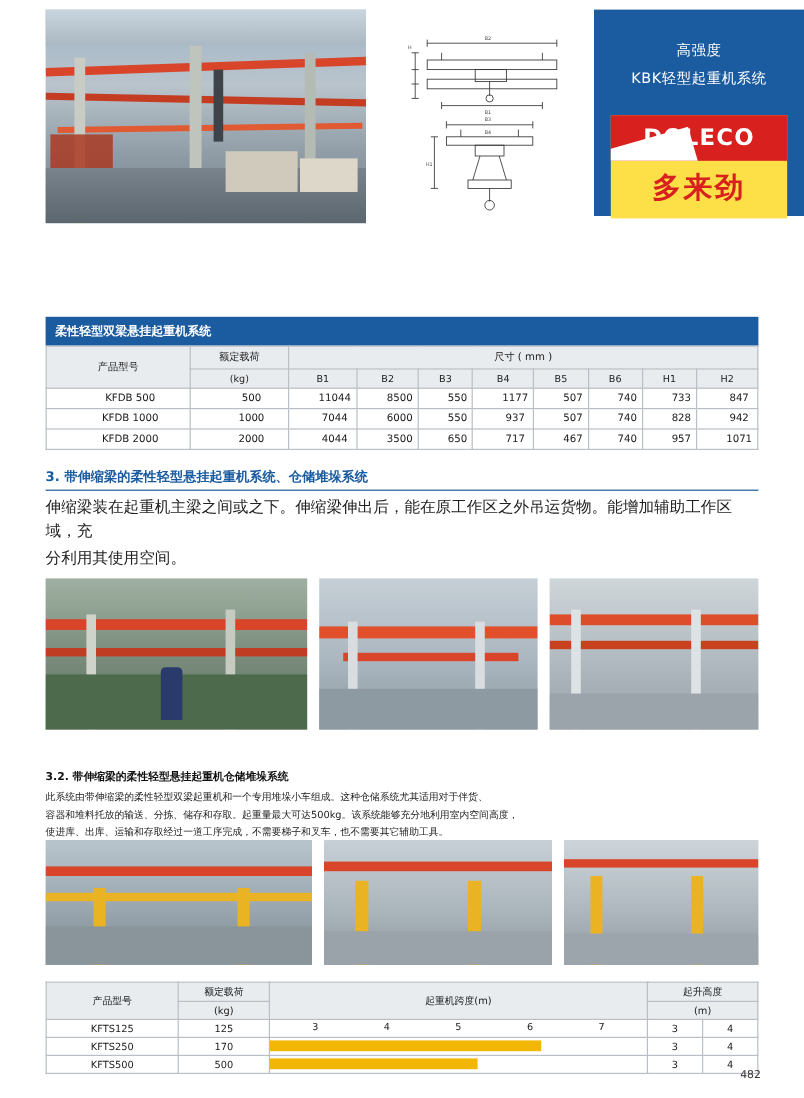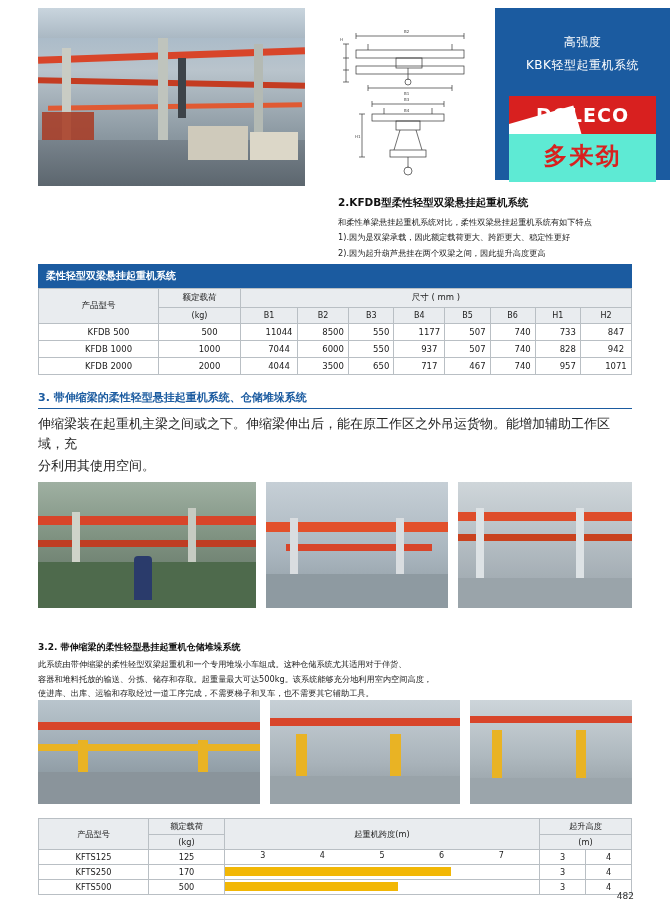--- a/index.html
+++ b/index.html
@@ -89,21 +89,21 @@
     background: #1b5ba0;
   }
   .blue-box .bb-t1 {
     color: #ffffff; font-size: 12px; text-align: center; margin-top: 26px; letter-spacing: .5px;
   }
   .blue-box .bb-t2 {
     color: #ffffff; font-size: 12px; text-align: center; margin-top: 6px; letter-spacing: .5px;
   }
   .logo-wrap {
     position: absolute; left: 14px; top: 88px; width: 147px; height: 86px;
-    background: #5eead4;
+    background: #fde047;
     display: flex; flex-direction: column; align-items: center; justify-content: flex-start;
   }
   .logo-top {
     width: 147px; height: 38px; background: #d8201f;
     display: flex; align-items: center; justify-content: center;
     position: relative; overflow: hidden;
   }
   .logo-top .swoosh {
     position: absolute; left: -10px; top: 20px; width: 80px; height: 30px;
     background: #ffffff; transform: rotate(-16deg);
@@ -309,26 +309,20 @@
       <div class="logo-wrap">
         <div class="logo-top">
           <div class="swoosh"></div>
           <div class="logo-text">DOLECO</div>
         </div>
         <div class="logo-cn">多来劲</div>
       </div>
     </div>
   </div>
 
-  <div class="sec2">
-    <h3>2.KFDB型柔性轻型双梁悬挂起重机系统</h3>
-    <p>和柔性单梁悬挂起重机系统对比，柔性双梁悬挂起重机系统有如下特点</p>
-    <p>1).因为是双梁承载，因此额定载荷更大、跨距更大、稳定性更好</p>
-    <p>2).因为起升葫芦悬挂在两个双梁之间，因此提升高度更高</p>
-  </div>
 
   <div class="tbl1-wrap">
     <div class="tbl-title">柔性轻型双梁悬挂起重机系统</div>
     <table class="data">
       <tbody>
           <tr class="hdr">
         <td rowspan="2" style="width:120px">产品型号</td>
         <td style="width:82px">额定载荷</td>
         <td colspan="8">尺寸 ( mm )</td>
       </tr>

